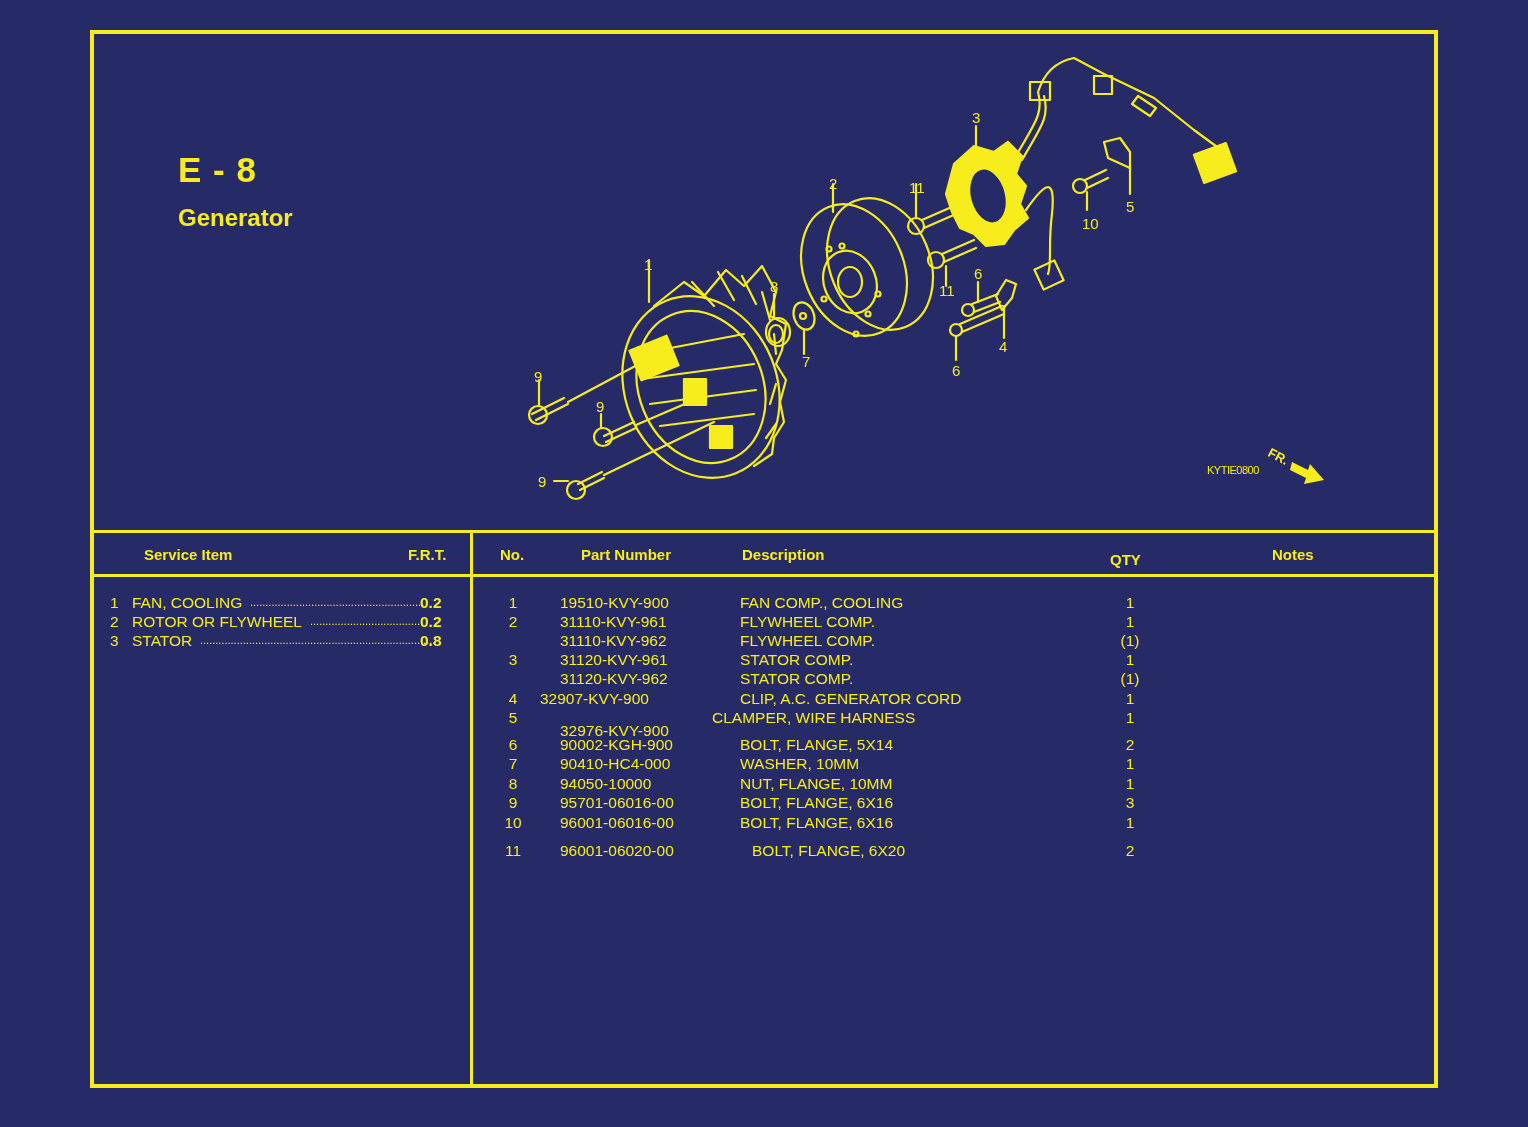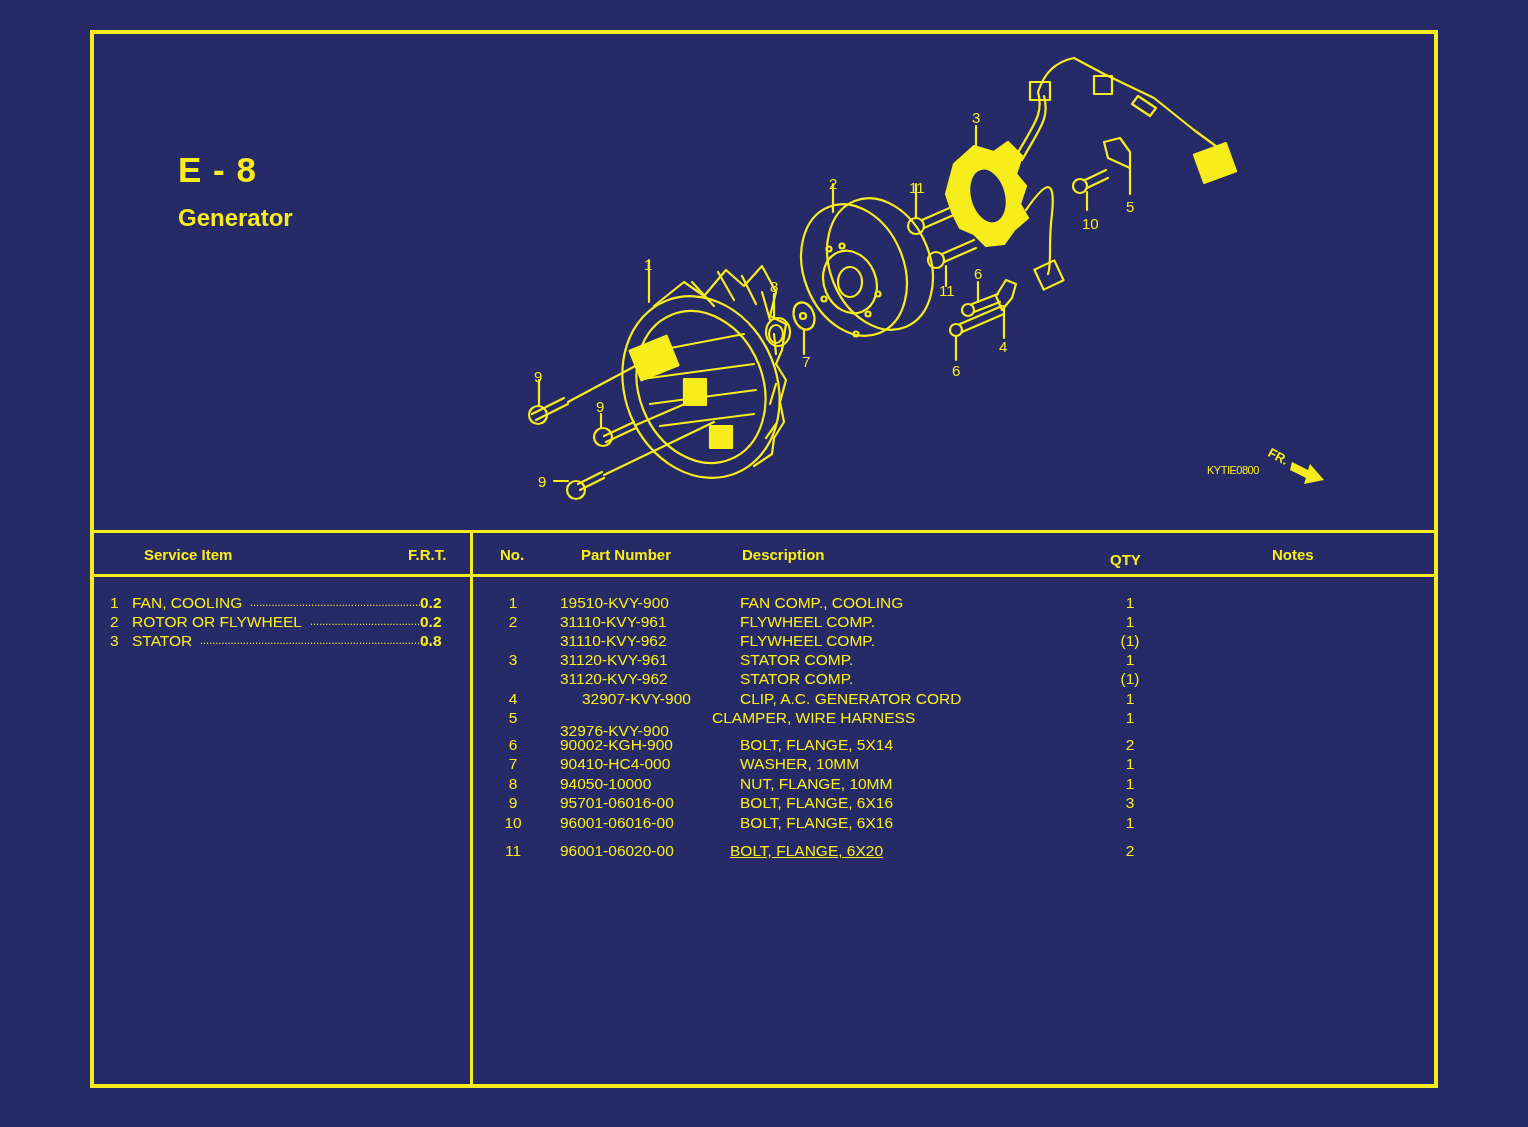--- a/index.html
+++ b/index.html
@@ -232,21 +232,21 @@
     <span class="cell c-qty" style="left:1016px;">1</span>
   </div>
   <div class="row" style="left:0; top:636px; width:1340px;">
     <span class="cell c-no" style="left:399px;"></span>
     <span class="cell" style="left:466px;">31120-KVY-962</span>
     <span class="cell" style="left:646px;">STATOR COMP.</span>
     <span class="cell c-qty" style="left:1016px;">(1)</span>
   </div>
   <div class="row" style="left:0; top:656px; width:1340px;">
     <span class="cell c-no" style="left:399px;">4</span>
-    <span class="cell" style="left:488px;text-align:right;">32907-KVY-900</span>
+    <span class="cell" style="left:446px;text-align:right;">32907-KVY-900</span>
     <span class="cell" style="left:646px;">CLIP, A.C. GENERATOR CORD</span>
     <span class="cell c-qty" style="left:1016px;">1</span>
   </div>
   <div class="row" style="left:0; top:675px; width:1340px;">
     <span class="cell c-no" style="left:399px;">5</span>
     <span class="cell" style="left:466px;margin-top:13px;">32976-KVY-900</span>
     <span class="cell" style="left:618px;">CLAMPER, WIRE HARNESS</span>
     <span class="cell c-qty" style="left:1016px;">1</span>
   </div>
   <div class="row" style="left:0; top:702px; width:1340px;">
@@ -275,17 +275,17 @@
   </div>
   <div class="row" style="left:0; top:780px; width:1340px;">
     <span class="cell c-no" style="left:399px;">10</span>
     <span class="cell" style="left:466px;">96001-06016-00</span>
     <span class="cell" style="left:646px;">BOLT, FLANGE, 6X16</span>
     <span class="cell c-qty" style="left:1016px;">1</span>
   </div>
   <div class="row" style="left:0; top:808px; width:1340px;">
     <span class="cell c-no" style="left:399px;">11</span>
     <span class="cell" style="left:466px;">96001-06020-00</span>
-    <span class="cell" style="left:636px;text-decoration:underline;">BOLT, FLANGE, 6X20</span>
+    <span class="cell" style="left:658px;">BOLT, FLANGE, 6X20</span>
     <span class="cell c-qty" style="left:1016px;">2</span>
   </div>
 
 </div>
 
 </body></html>

